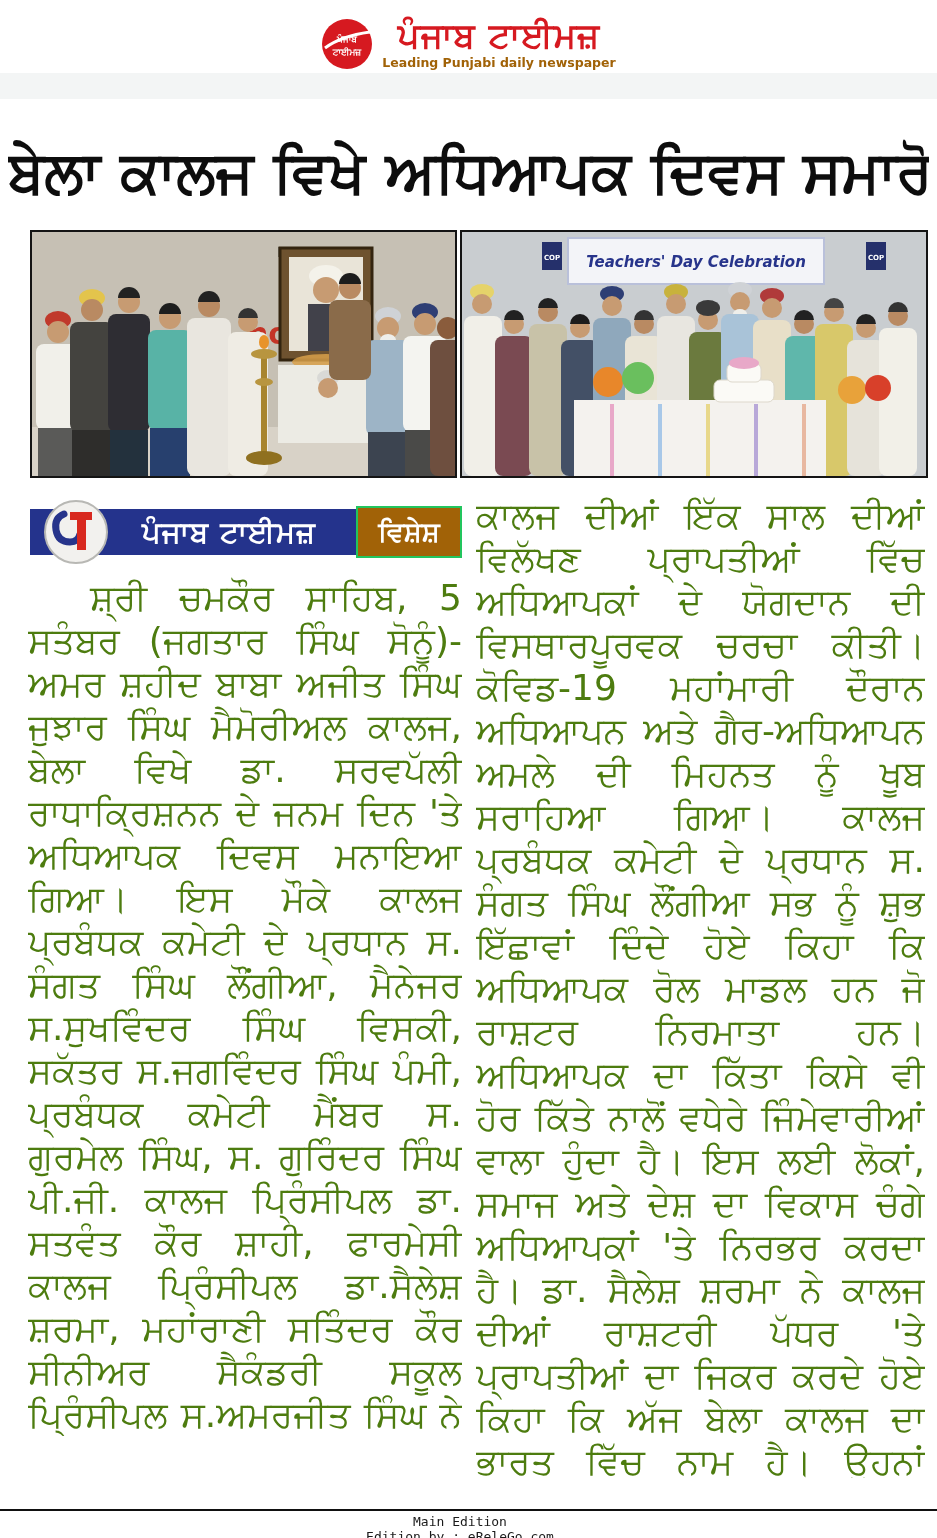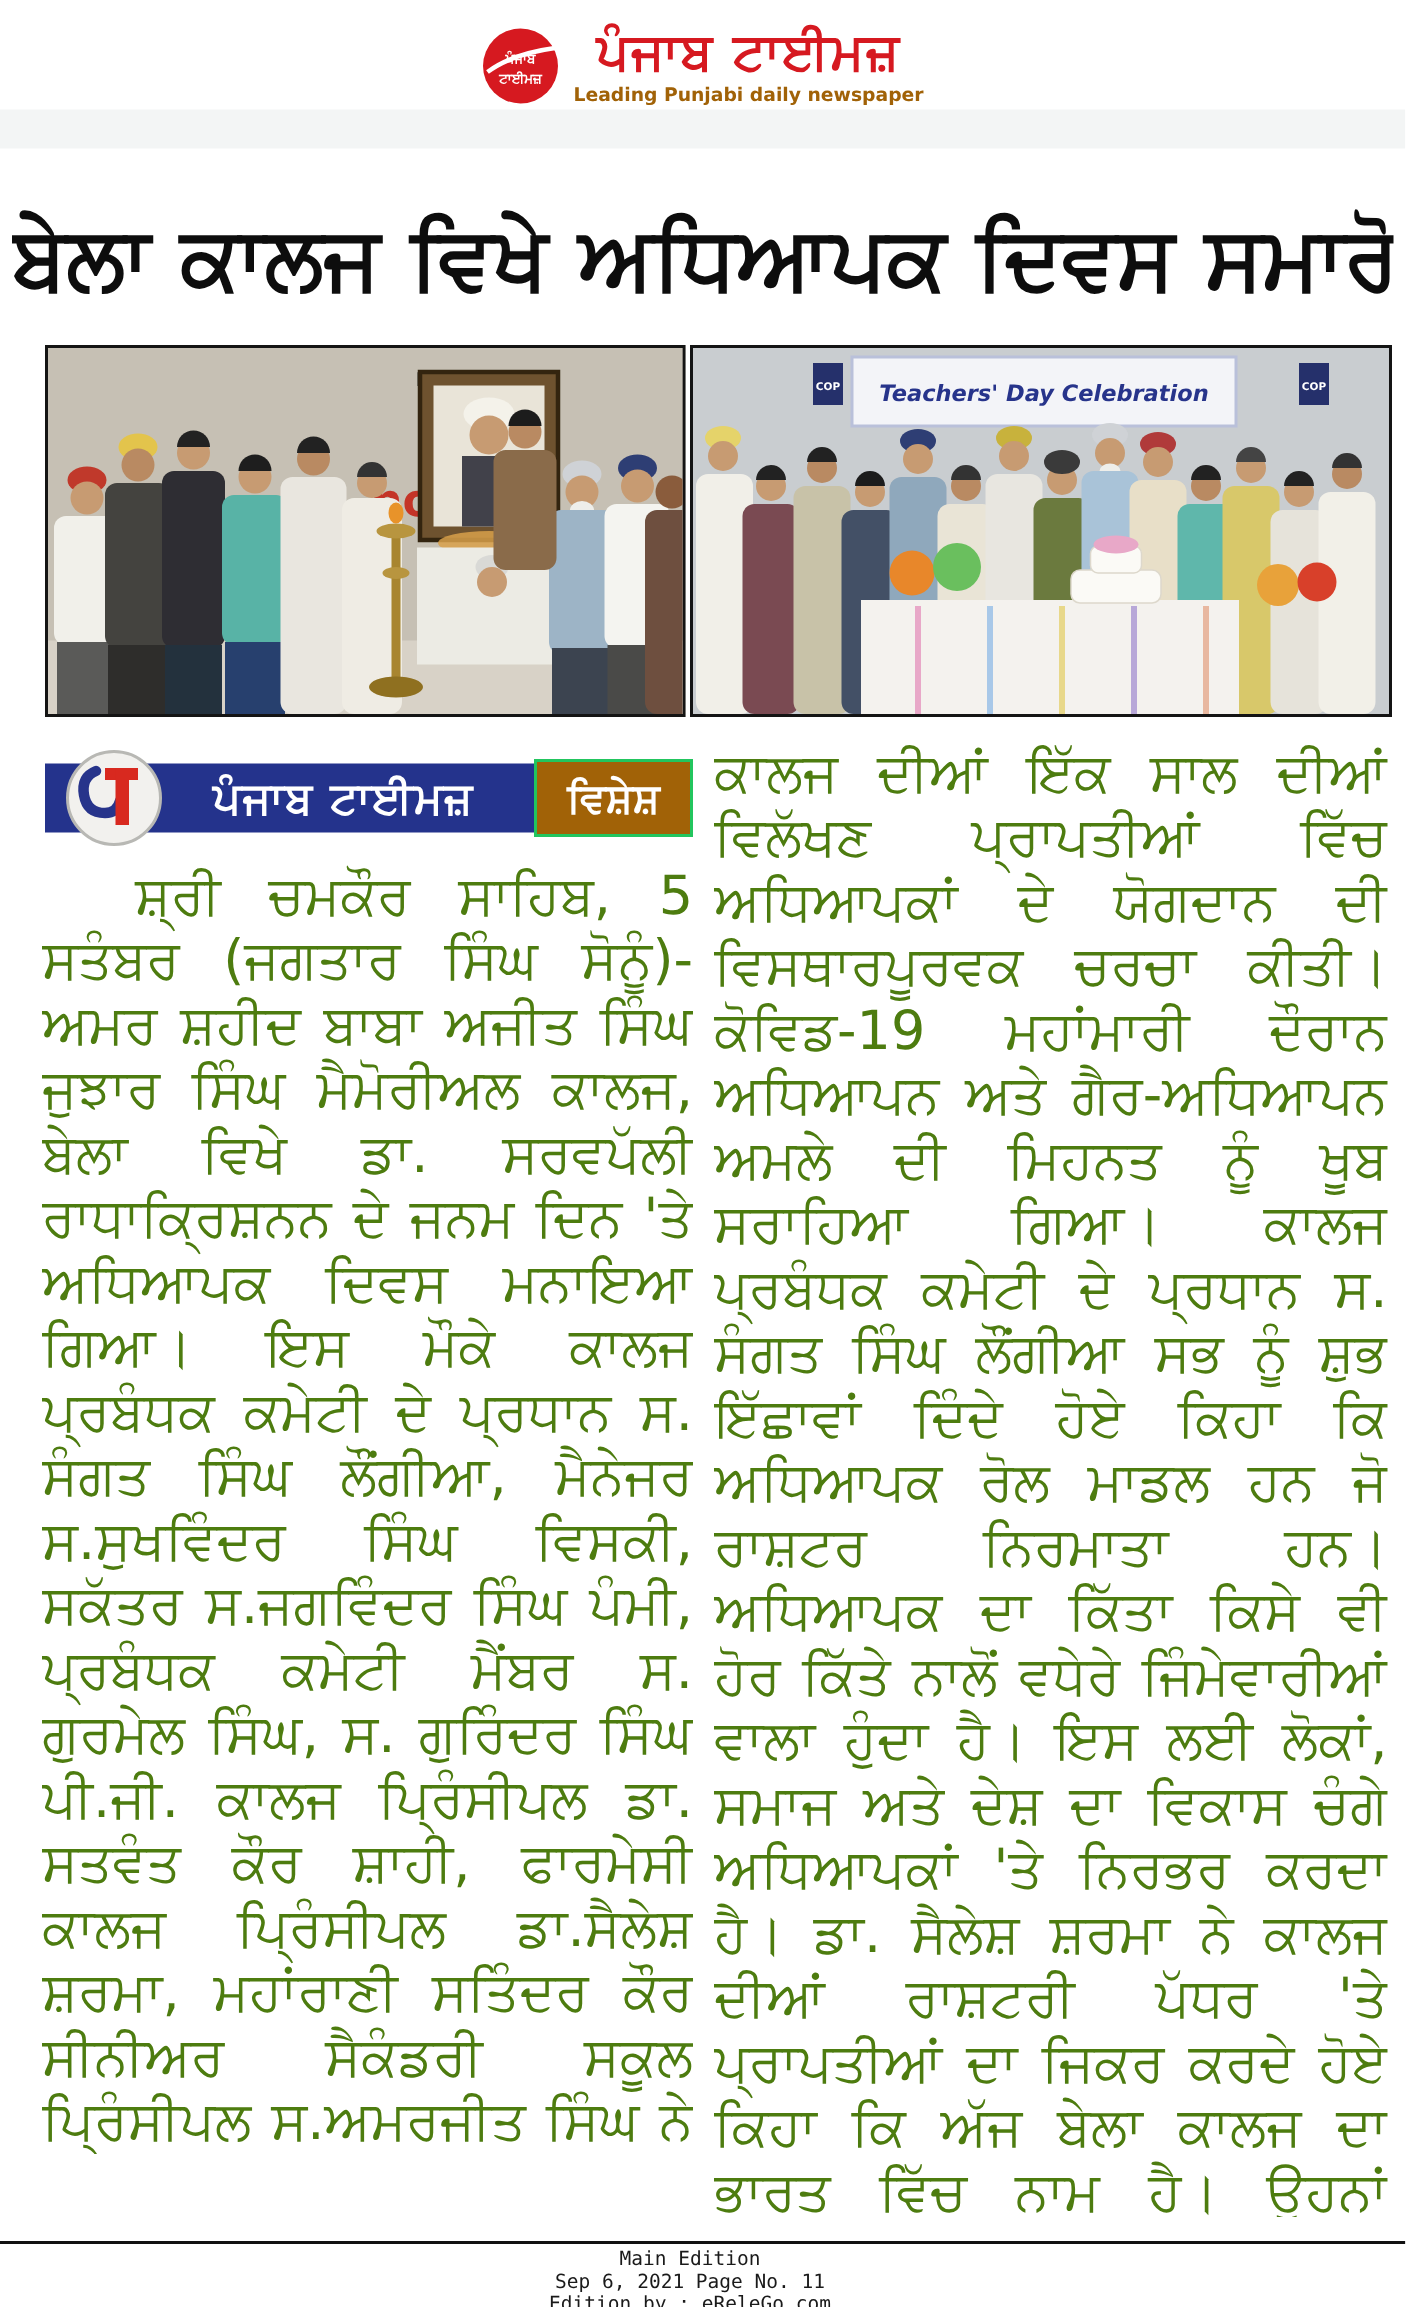--- a/index.html
+++ b/index.html
@@ -291,17 +291,16 @@
     </div>
 
     <div class="col-right">
       <p class="article-text">ਕਾਲਜ ਦੀਆਂ ਇੱਕ ਸਾਲ ਦੀਆਂ ਵਿਲੱਖਣ ਪ੍ਰਾਪਤੀਆਂ ਵਿੱਚ ਅਧਿਆਪਕਾਂ ਦੇ ਯੋਗਦਾਨ ਦੀ ਵਿਸਥਾਰਪੂਰਵਕ ਚਰਚਾ ਕੀਤੀ। ਕੋਵਿਡ-19 ਮਹਾਂਮਾਰੀ ਦੌਰਾਨ ਅਧਿਆਪਨ ਅਤੇ ਗੈਰ-ਅਧਿਆਪਨ ਅਮਲੇ ਦੀ ਮਿਹਨਤ ਨੂੰ ਖੂਬ ਸਰਾਹਿਆ ਗਿਆ। ਕਾਲਜ ਪ੍ਰਬੰਧਕ ਕਮੇਟੀ ਦੇ ਪ੍ਰਧਾਨ ਸ. ਸੰਗਤ ਸਿੰਘ ਲੌਂਗੀਆ ਸਭ ਨੂੰ ਸ਼ੁਭ ਇੱਛਾਵਾਂ ਦਿੰਦੇ ਹੋਏ ਕਿਹਾ ਕਿ ਅਧਿਆਪਕ ਰੋਲ ਮਾਡਲ ਹਨ ਜੋ ਰਾਸ਼ਟਰ ਨਿਰਮਾਤਾ ਹਨ। ਅਧਿਆਪਕ ਦਾ ਕਿੱਤਾ ਕਿਸੇ ਵੀ ਹੋਰ ਕਿੱਤੇ ਨਾਲੋਂ ਵਧੇਰੇ ਜਿੰਮੇਵਾਰੀਆਂ ਵਾਲਾ ਹੁੰਦਾ ਹੈ। ਇਸ ਲਈ ਲੋਕਾਂ, ਸਮਾਜ ਅਤੇ ਦੇਸ਼ ਦਾ ਵਿਕਾਸ ਚੰਗੇ ਅਧਿਆਪਕਾਂ 'ਤੇ ਨਿਰਭਰ ਕਰਦਾ ਹੈ। ਡਾ. ਸੈਲੇਸ਼ ਸ਼ਰਮਾ ਨੇ ਕਾਲਜ ਦੀਆਂ ਰਾਸ਼ਟਰੀ ਪੱਧਰ 'ਤੇ ਪ੍ਰਾਪਤੀਆਂ ਦਾ ਜਿਕਰ ਕਰਦੇ ਹੋਏ ਕਿਹਾ ਕਿ ਅੱਜ ਬੇਲਾ ਕਾਲਜ ਦਾ ਭਾਰਤ ਵਿੱਚ ਨਾਮ ਹੈ। ਉਹਨਾਂ ਪ੍ਰਬੰਧਕ ਕਮੇਟੀ ਦੇ ਮੈਂਬਰ ਸਾਹਿਬਾਨ ਅਤੇ ਅਧਿਆਪਕਾਂ ਦਾ ਤਹਿ ਦਿਲੋਂ ਧੰਨਵਾਦ ਕੀਤਾ। ਸਟੇਜ਼ ਸਕੱਤਰ ਦੀ ਭੂਮਿਕਾ ਡਾ. ਮਮਤਾ ਅਰੋੜਾ ਨੇ ਨਿਭਾਉਂਦੇ ਹੋਏ ਅਧਿਆਪਕਾਂ ਲਈ ਇੱਕ ਕਵਿਤਾ ਸਮਰਪਿਤ ਕੀਤੀ।</p>
     </div>
 
   </div>
 
   <div class="footer">
     <div>Main Edition</div>
-    <div>Sep 6, 2021 Page No. 11</div>
     <div>Edition by : eReleGo.com</div>
   </div>
 
 </div>
 
 </body></html>

